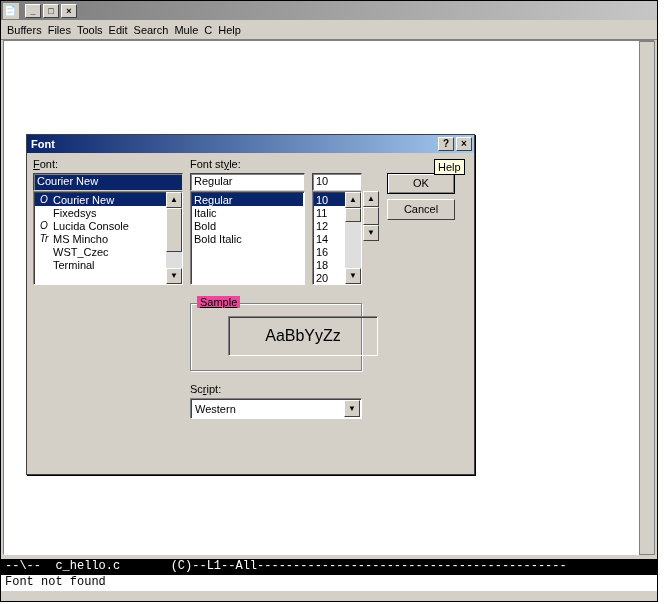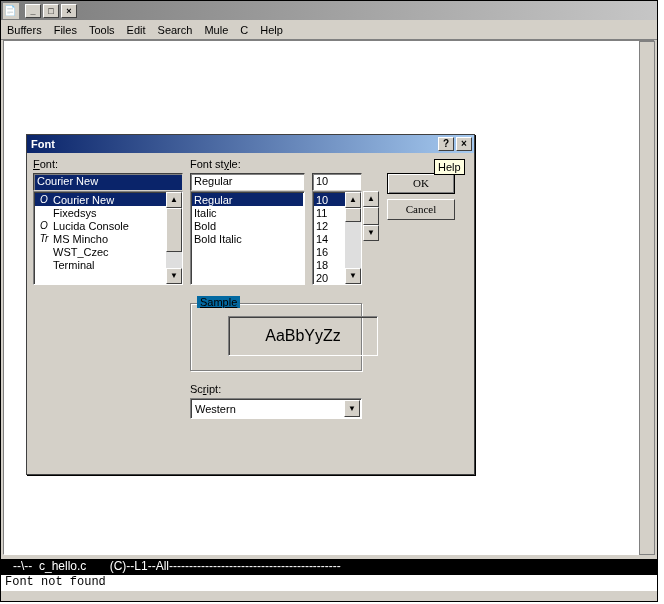--- a/index.html
+++ b/index.html
@@ -5,27 +5,27 @@
 * { box-sizing: border-box; margin: 0; padding: 0; font-family: "Tahoma", "MS Sans Serif", sans-serif; }
 body { background: #fff; width: 664px; height: 604px; overflow: hidden; position: relative; }
 
 
 .win-main { position: absolute; top: 0; left: 0; width: 658px; height: 602px; border: 1px solid #000; background: #d4d0c8; }
 .titlebar-main { height: 19px; background: linear-gradient(90deg, #7b7b7b 0%, #c6c6c6 100%); display: flex; align-items: center; padding: 0 2px; }
 .titlebar-main .icon { width: 16px; height: 16px; background: #d4d0c8; margin-right: 4px; display:flex; align-items:center; justify-content:center; font-size:10px; }
 .titlebar-main .title { color: #fff; font-size: 11px; font-weight: bold; flex: 1; }
 .titlebtn { width: 16px; height: 14px; background: #d4d0c8; border: 1px solid #fff; border-right-color: #404040; border-bottom-color: #404040; margin-left: 2px; font-size: 9px; text-align: center; line-height: 12px; font-family: "Marlett", sans-serif; font-weight:bold; }
 
-.menubar { height: 20px; background: #d4d0c8; display: flex; align-items: center; padding: 0 6px; gap: 12px; border-bottom: 1px solid #808080; }
+.menubar { height: 20px; background: #d4d0c8; display: flex; align-items: center; padding: 0 6px; gap: 6px; border-bottom: 1px solid #808080; }
 .menubar span { font-size: 11px; color: #000; }
 
 .client { position: absolute; top: 39px; left: 2px; right: 2px; bottom: 46px; background: #fff; border-top: 1px solid #808080; border-left: 1px solid #808080; border-right: 1px solid #fff; border-bottom: 1px solid #fff; }
 .scrollbar-v { position: absolute; right: 2px; top: 40px; bottom: 46px; width: 16px; background: #d4d0c8; border: 1px solid #808080; }
 
-.modeline { position: absolute; left: 0; right: 0; bottom: 26px; height: 16px; background: #000; color: #fff; font-family: Liberation Sans, sans-serif; font-size: 12px; padding: 0 12px; white-space: pre; overflow: hidden; }
+.modeline { position: absolute; left: 0; right: 0; bottom: 26px; height: 16px; background: #000; color: #fff; font-family: Liberation Mono, monospace; font-size: 12px; padding: 0 4px; white-space: pre; overflow: hidden; }
 .minibuffer { position: absolute; left: 0; right: 0; bottom: 10px; height: 16px; background: #fff; color: #000; font-family: Liberation Mono, monospace; font-size: 12px; padding: 0 4px; }
 
 
 .dialog { position: absolute; top: 134px; left: 26px; width: 449px; height: 341px; background: #d4d0c8; border: 1px solid #404040; box-shadow: 1px 1px 0 #000; }
 .dlg-title { height: 18px; background: linear-gradient(90deg, #0a246a 0%, #a6caf0 100%); display: flex; align-items: center; padding: 0 2px; }
 .dlg-title .t { color: #fff; font-size: 11px; font-weight: bold; flex: 1; padding-left: 2px; }
 .dlg-title .tb { width: 16px; height: 14px; background: #d4d0c8; border: 1px solid #fff; border-right-color: #404040; border-bottom-color: #404040; margin-left: 2px; text-align: center; font-size: 10px; font-weight: bold; line-height: 11px; }
 
 .dlg-body { position: relative; height: calc(100% - 18px); }
 .lbl { font-size: 11px; position: absolute; }
@@ -39,27 +39,27 @@
 .listbox .item { font-size: 11px; height: 13px; padding: 0 2px; display: flex; align-items: center; gap: 2px; white-space: nowrap; }
 .listbox .item.sel { background: #0a246a; color: #fff; }
 .listbox .item .fi { width: 14px; font-size: 10px; font-style: italic; color: #000; text-align: center; }
 .listbox .item.sel .fi { color: #fff; }
 .lb-scroll { position: absolute; right: 0; top: 0; bottom: 0; width: 16px; background: #dedede; }
 .sb-btn { height: 16px; background: #d4d0c8; border: 1px solid #fff; border-right-color: #404040; border-bottom-color: #404040; text-align: center; font-size: 8px; line-height: 13px; }
 .sb-thumb { background: #d4d0c8; border: 1px solid #fff; border-right-color: #404040; border-bottom-color: #404040; height: 30px; }
 .size-scroll { position:absolute; width:16px; background:#d4d0c8; }
 .size-scroll .sb-btn { height:16px; }
 
-.btn { position: absolute; width: 68px; height: 21px; background: #d4d0c8; border: 1px solid #fff; border-right-color: #404040; border-bottom-color: #404040; font-size: 11px; text-align: center; line-height: 18px; font-family: Liberation Serif, serif; }
+.btn { position: absolute; width: 68px; height: 21px; background: #d4d0c8; border: 1px solid #fff; border-right-color: #404040; border-bottom-color: #404040; font-size: 11px; text-align: center; line-height: 18px; }
 .btn.default { border: 1px solid #000; box-shadow: inset 1px 1px 0 #fff, inset -1px -1px 0 #808080; }
 
 .help-tip { position: absolute; background: #ffffe1; border: 1px solid #000; font-size: 11px; padding: 1px 3px; }
 
 .groupbox { position: absolute; border: 1px solid #808080; box-shadow: 1px 1px 0 #fff inset, 1px 1px 0 #fff; }
-.groupbox .legend { position: absolute; top: -8px; left: 6px; background: #0369a1; padding: 0 3px; font-size: 11px; text-decoration: underline; }
+.groupbox .legend { position: absolute; top: -8px; left: 6px; background: #ec4899; padding: 0 3px; font-size: 11px; text-decoration: underline; }
 .sample-box { position: absolute; border: 1px solid #808080; border-right-color:#fff; border-bottom-color:#fff; box-shadow: inset 1px 1px 0 #404040; display:flex; align-items:center; justify-content:center; font-family:Liberation Sans, sans-serif; font-size:16px;margin-left:27px; }
 
 .combo { position: absolute; background: #fff; border: 1px solid #808080; border-right-color:#fff; border-bottom-color:#fff; box-shadow: inset 1px 1px 0 #404040; height: 21px; display:flex; align-items:center; padding-left:4px; font-size:11px; }
 .combo .drop { position:absolute; right:1px; top:1px; width:16px; height:17px; background:#d4d0c8; border:1px solid #fff; border-right-color:#404040; border-bottom-color:#404040; text-align:center; font-size:8px; line-height:15px; }
 </style>
 </head>
 <body>
 
 <div class="win-main">
   <div class="titlebar-main">

